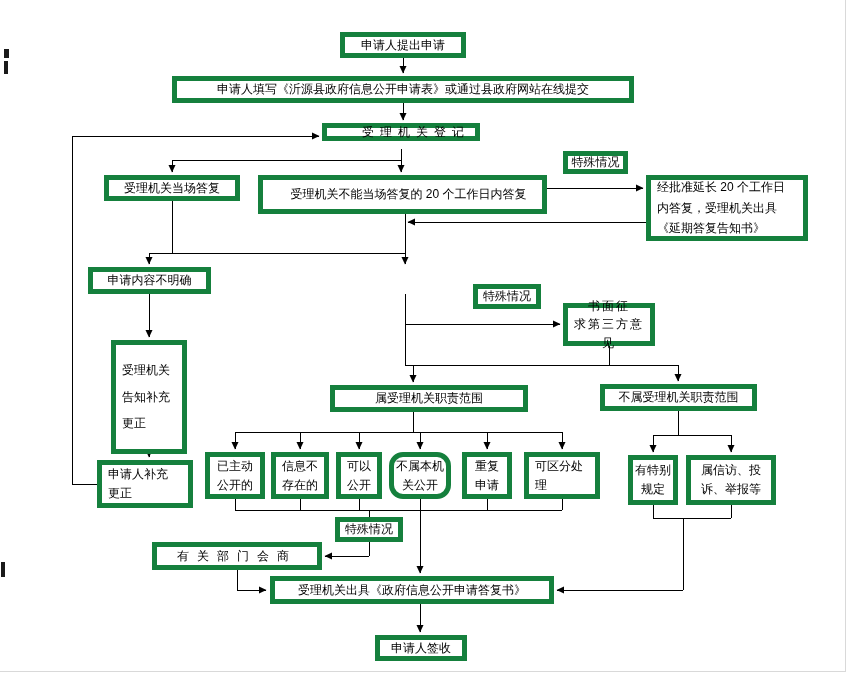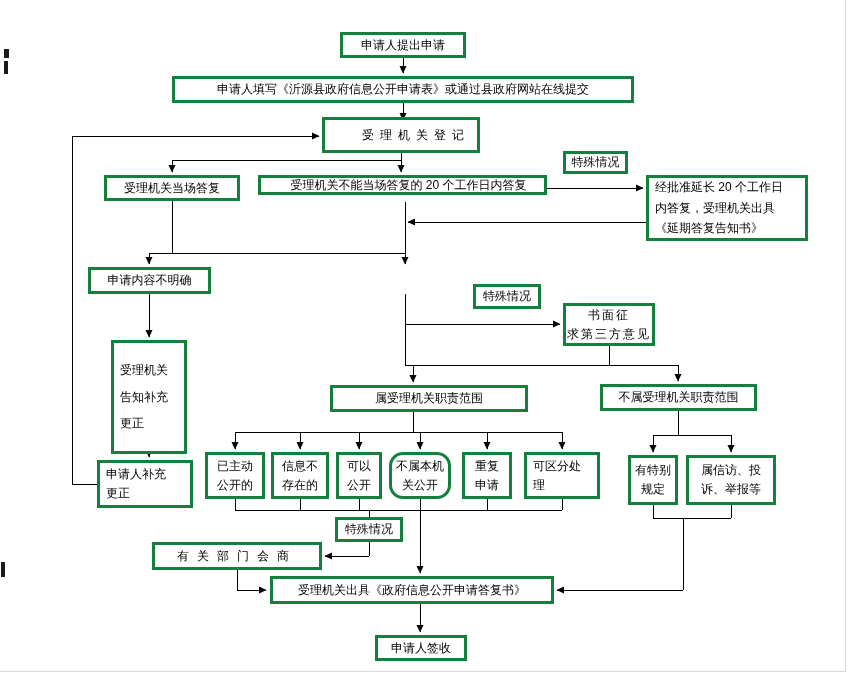--- a/index.html
+++ b/index.html
@@ -2,21 +2,21 @@
 <html><head>
 <meta charset="utf-8">
 <style>
   html,body{margin:0;padding:0;background:#fff;}
   #canvas{
     position:relative;width:860px;height:674px;background:#ffffff;overflow:hidden;
     font-family:"Liberation Sans","DejaVu Sans",sans-serif;color:#000;
   }
   #wires{position:absolute;left:0;top:0;width:860px;height:674px;}
   .node{
-    position:absolute;box-sizing:border-box;border:3px solid #15803d;background:#fff;
+    position:absolute;box-sizing:border-box;border:5px solid #15803d;background:#fff;
     display:flex;align-items:center;justify-content:center;text-align:center;
     font-size:12px;line-height:1.55;white-space:pre-line;z-index:2;
   }
   .left{justify-content:flex-start;text-align:left;padding:2px 6px;}
   .tall{line-height:2.2;}
   .sp2{letter-spacing:2px;}
   .sp6{letter-spacing:6px;}
   .sp8{letter-spacing:8px;}
   line{stroke:#000;stroke-width:1;shape-rendering:crispEdges;}
   .artifact{position:absolute;background:#1a1a1a;z-index:1;}
@@ -94,23 +94,23 @@
       <line marker-end="url(#arw)" x1="420" y1="510" x2="420" y2="573"></line>
       <line marker-end="url(#arw)" x1="369" y1="556" x2="325" y2="556"></line>
       <line marker-end="url(#arw)" x1="237" y1="590" x2="266" y2="590"></line>
       <line marker-end="url(#arw)" x1="683" y1="590" x2="557" y2="590"></line>
       <line marker-end="url(#arw)" x1="420" y1="604" x2="420" y2="632"></line>
     </g>
   </svg>
 
   <div class="node" style="left:340px;top:32px;width:126px;height:26px;">申请人提出申请</div>
   <div class="node" style="left:172px;top:76px;width:462px;height:27px;">申请人填写《沂源县政府信息公开申请表》或通过县政府网站在线提交</div>
-  <div class="node sp6" style="left:322px;top:117px;width:158px;height:36px;padding-left:30px;">受理机关登记</div>
+  <div class="node sp6" style="left:322px;top:123px;width:158px;height:18px;padding-left:30px;">受理机关登记</div>
   <div class="node" style="left:104px;top:175px;width:136px;height:26px;">受理机关当场答复</div>
-  <div class="node" style="left:258px;top:175px;width:289px;height:20px;padding-left:12px;">受理机关不能当场答复的 20 个工作日内答复</div>
+  <div class="node" style="left:258px;top:175px;width:289px;height:39px;padding-left:12px;">受理机关不能当场答复的 20 个工作日内答复</div>
   <div class="node" style="left:563px;top:151px;width:65px;height:23px;">特殊情况</div>
   <div class="node left" style="left:646px;top:175px;width:162px;height:66px;line-height:1.7;">经批准延长 20 个工作日
 内答复，受理机关出具
 《延期答复告知书》</div>
   <div class="node" style="left:88px;top:267px;width:123px;height:27px;">申请内容不明确</div>
   <div class="node" style="left:473px;top:284px;width:68px;height:25px;">特殊情况</div>
   <div class="node sp2" style="left:563px;top:303px;width:92px;height:43px;">书面征
 求第三方意见</div>
   <div class="node left tall" style="left:111px;top:340px;width:76px;height:114px;">受理机关
 告知补充

